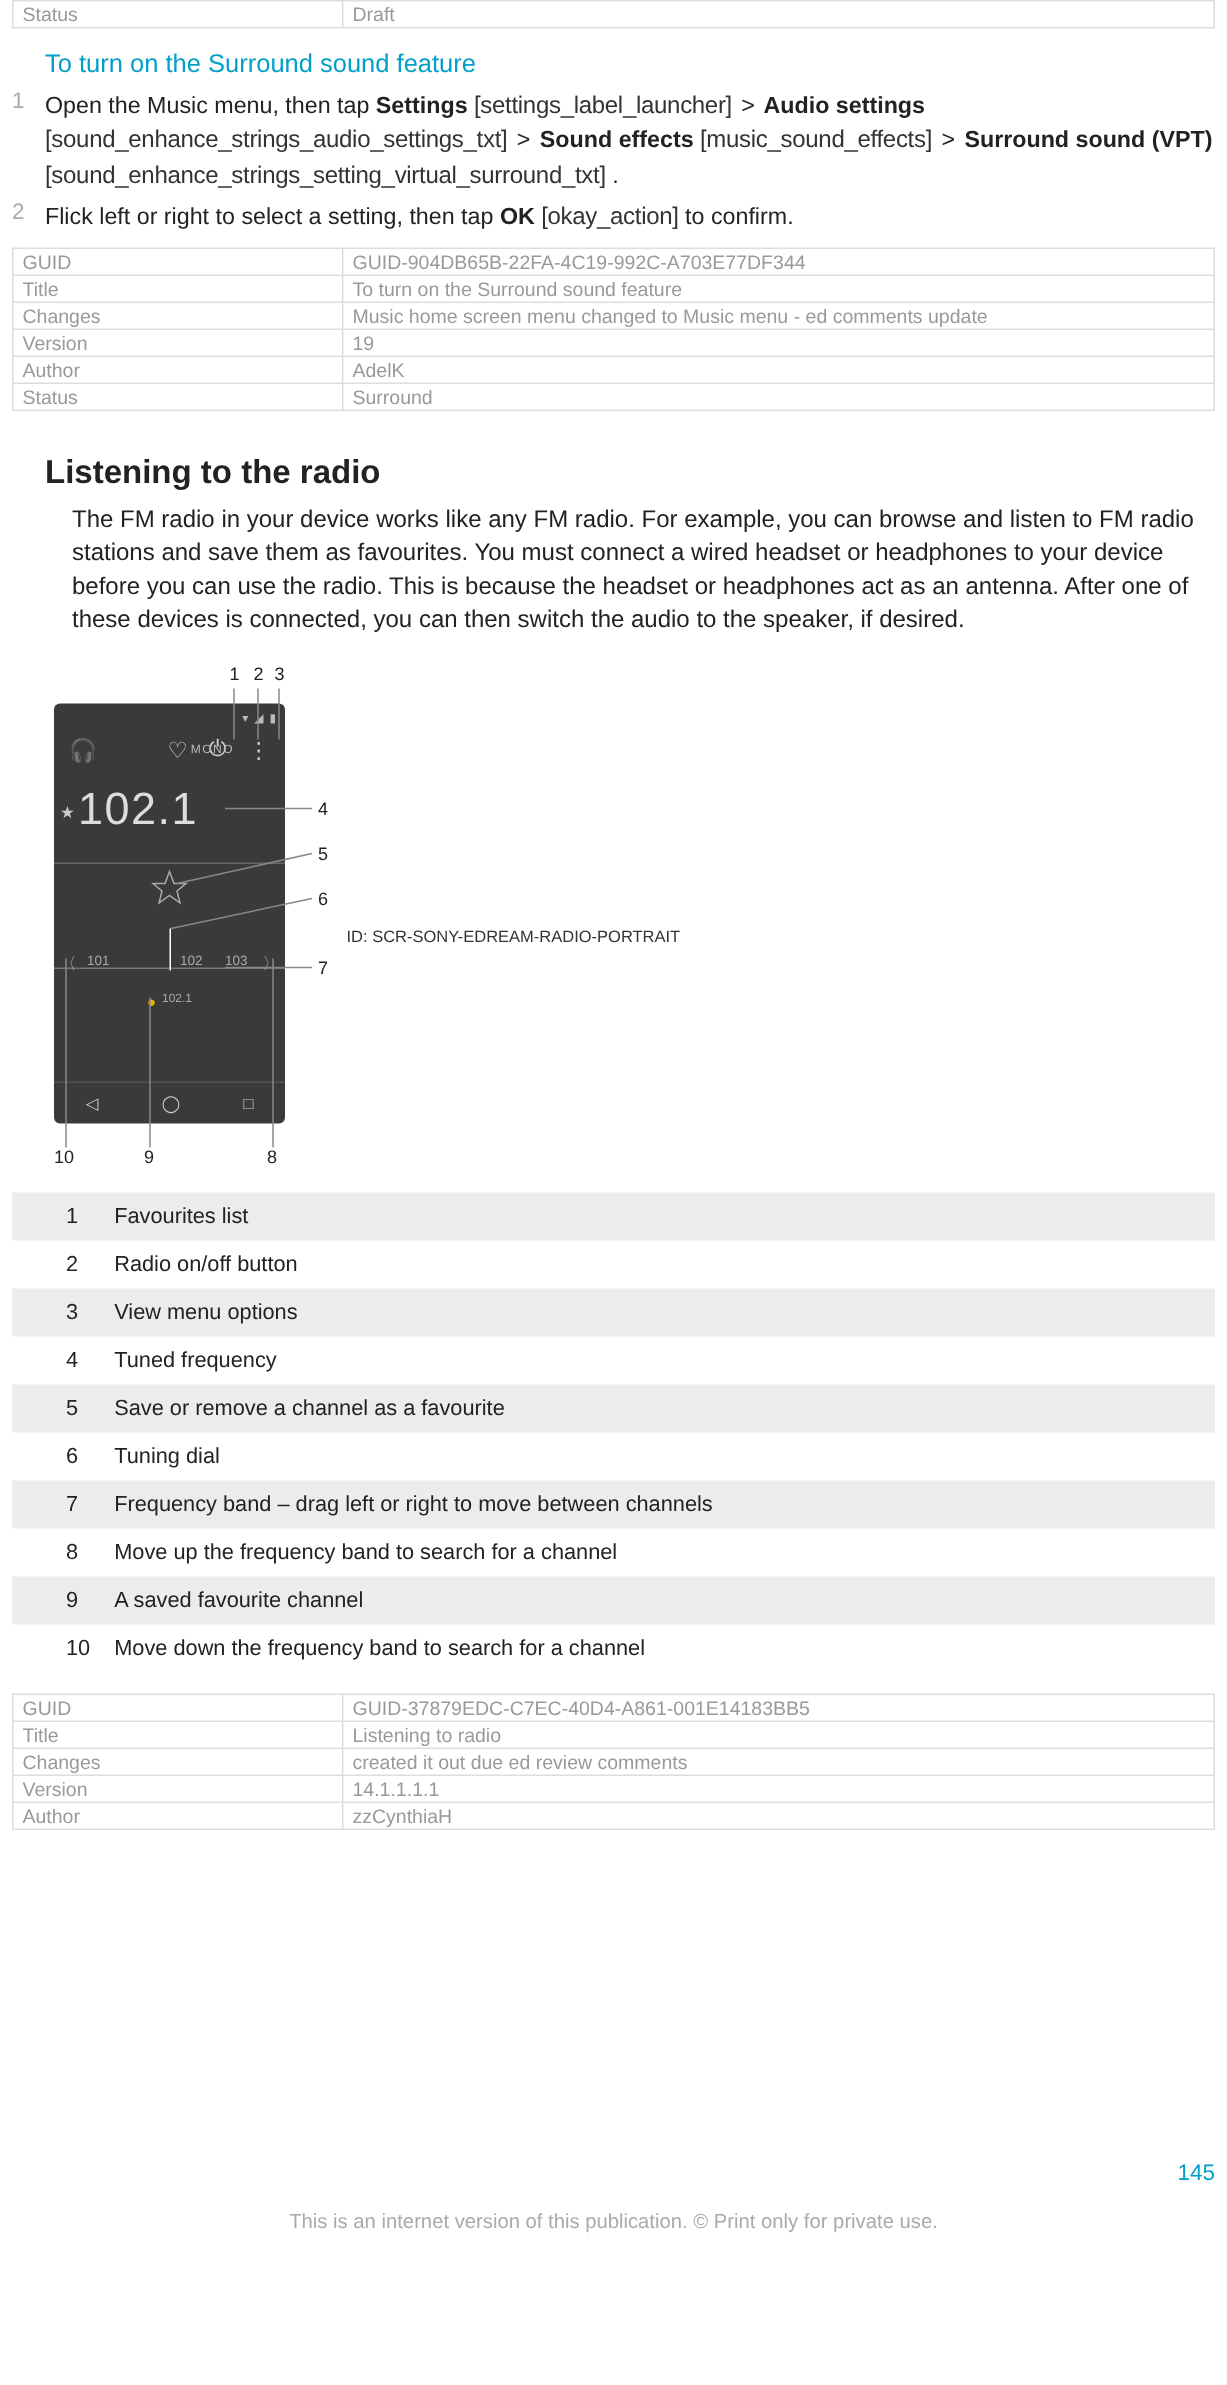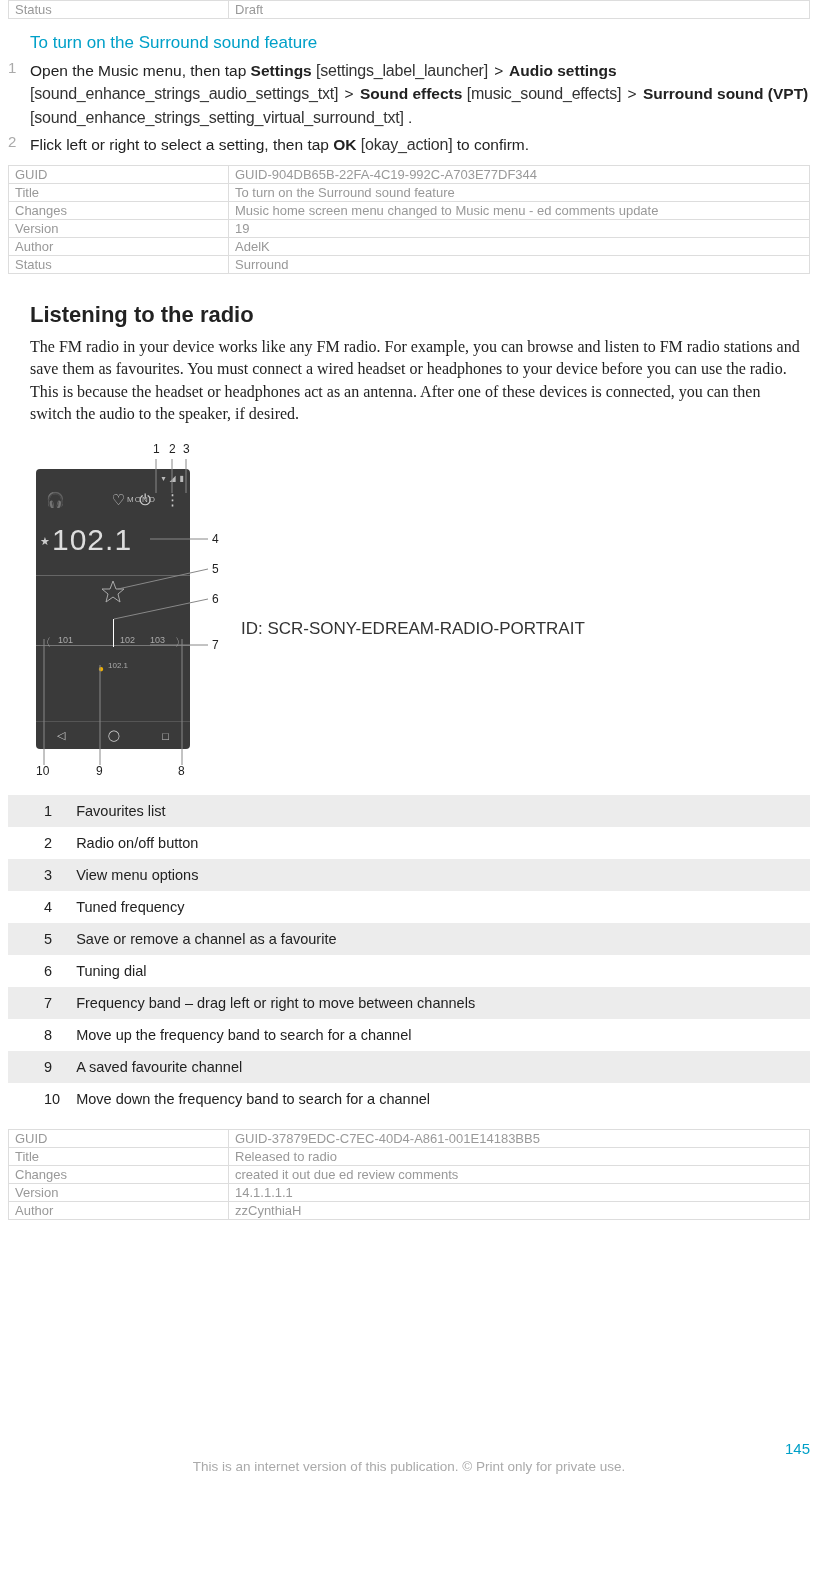--- a/index.html
+++ b/index.html
@@ -51,32 +51,31 @@
     .anno { font-size: 16px; color: #333; font-weight: normal; letter-spacing: -0.2px; }
     .gt { margin: 0 2px; }
     .main-heading {
       font-size: 22px;
       font-weight: bold;
       margin: 28px 0 8px 22px;
     }
     .para {
       font-size: 16px;
       line-height: 1.4;
-      margin: 0 10px 14px 22px;
-      font-family: Liberation Serif, serif;
+      margin: 0 10px 14px 40px;
     }
     .radio-fig {
       display: flex;
       align-items: flex-start;
       margin: 4px 0 18px 22px;
     }
     .fig-id {
-      font-size: 17px;
+      font-size: 11px;
       color: #333;
-      margin-left: 15px;
+      margin-left: 5px;
       margin-top: 180px;
     }
     .legend-table {
       width: 100%;
       border-collapse: collapse;
       font-size: 14.5px;
       margin: 0 0 14px 0;
     }
     .legend-table tr:nth-child(odd) { background: #ececec; }
     .legend-table td {
@@ -87,21 +86,21 @@
     .page-num {
       text-align: right;
       color: #00a0c8;
       font-size: 15px;
       margin-top: 220px;
     }
     .footer-note {
       text-align: center;
       color: #aaa;
       font-size: 13.5px;
-      margin-top: 2px;
+      margin-top: 16px;
     }
     
     .radio-box { position: relative; width: 196px; height: 338px; }
     .dev { position:absolute; left:6px; top:30px; width:154px; height:280px; background:#3a3a3a; border-radius:4px; }
     .dev-top { position:absolute; top:0; left:0; right:0; height:18px; display:flex; justify-content:flex-end; align-items:center; padding:0 6px; color:#bbb; font-size:8px; gap:4px;}
     .dev-icons-row{position:absolute; top:22px; left:0; right:0; display:flex; justify-content:space-between; padding:0 10px; color:#ccc;}
     .freq { position:absolute; top:54px; left:16px; color:#ddd; font-size:30px; font-weight:300; letter-spacing:1px;}
     .star { position:absolute; top:66px; left:4px; color:#ccc; font-size:11px;}
     .mono { position:absolute; top:26px; right:34px; color:#bbb; font-size:8px; letter-spacing:1px;}
     .midline{position:absolute; top:106px; left:0; right:0; height:1px; background:#666;}
@@ -293,21 +292,21 @@
 </table>
 
 <table class="meta-table">
   <tbody id="meta2-body">
       <tr>
         <td>GUID</td>
         <td>GUID-37879EDC-C7EC-40D4-A861-001E14183BB5</td>
       </tr>
       <tr>
         <td>Title</td>
-        <td>Released to radio</td>
+        <td>Listening to radio</td>
       </tr>
       <tr>
         <td>Changes</td>
         <td>created it out due ed review comments</td>
       </tr>
       <tr>
         <td>Version</td>
         <td>14.1.1.1.1</td>
       </tr>
       <tr>

